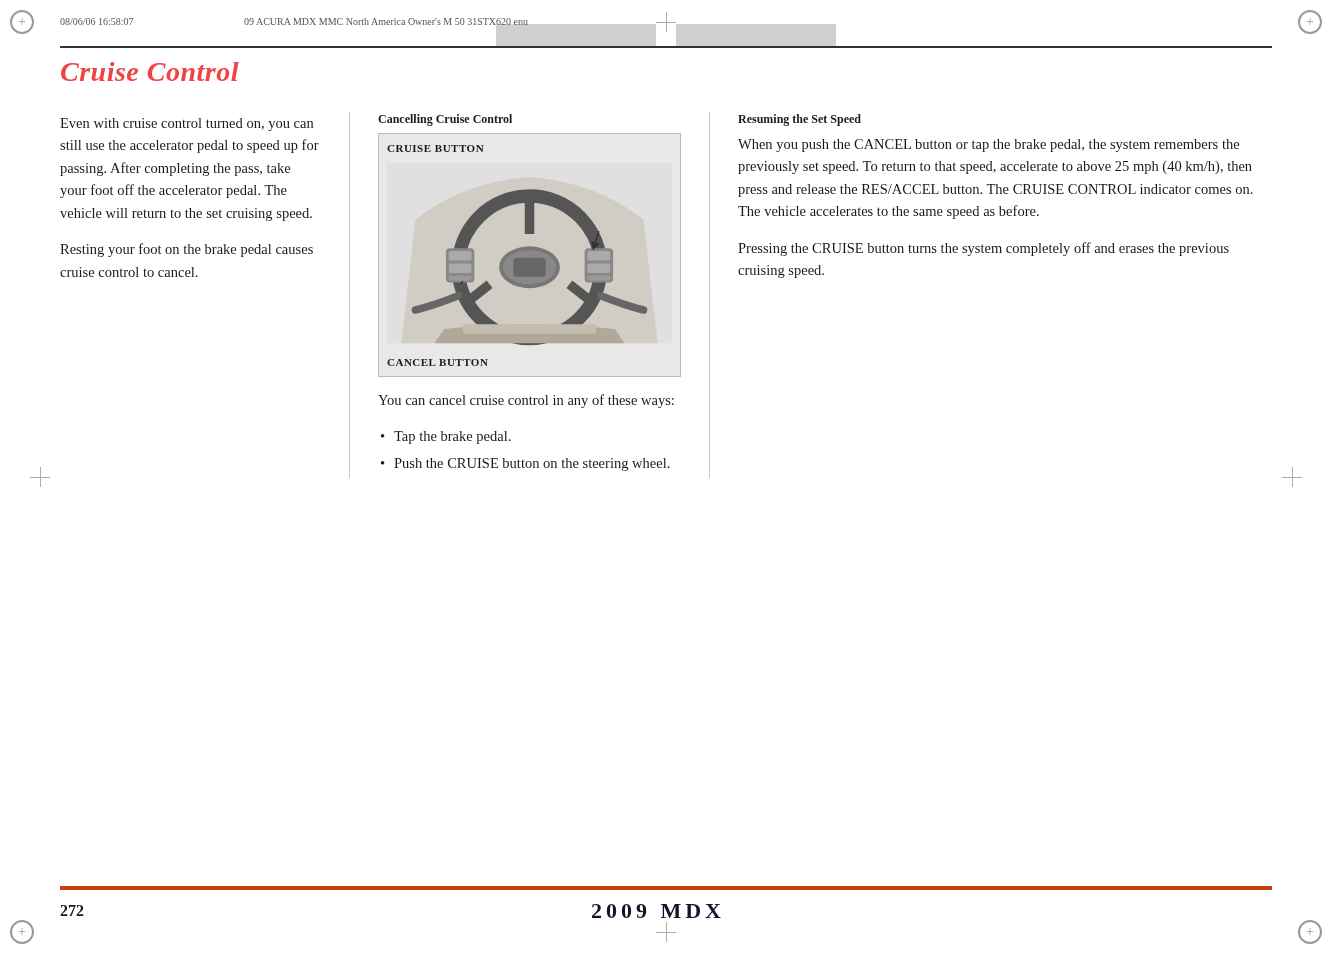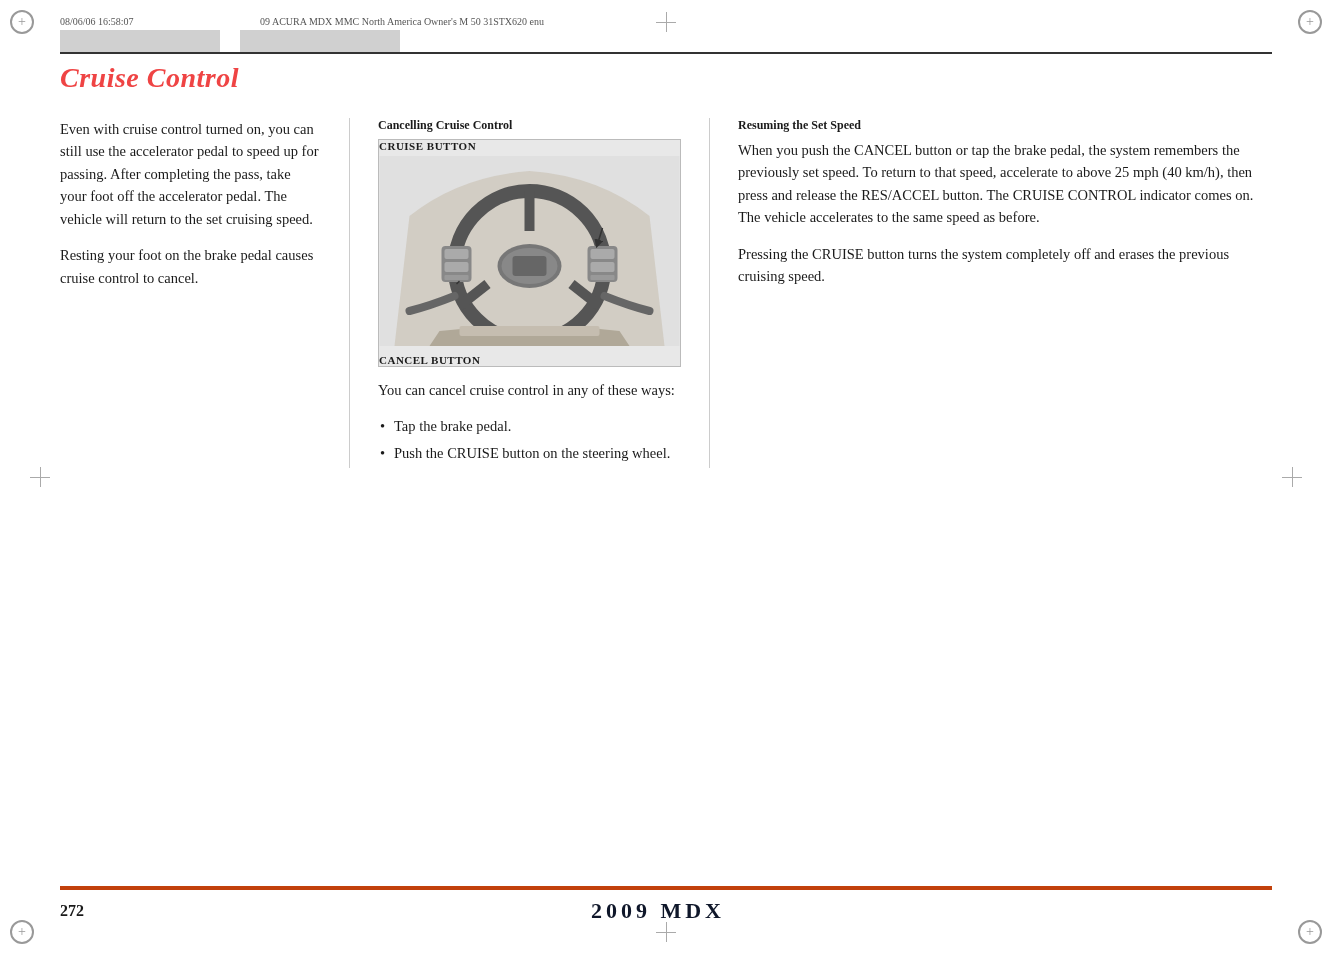--- a/index.html
+++ b/index.html
@@ -17,23 +17,24 @@
       width: 1332px;
       height: 954px;
       position: relative;
       padding: 0 60px;
     }
 
     
     .header-bar {
       display: flex;
       align-items: flex-start;
-      padding-top: 14px;
+      padding-top: 8px;
       padding-bottom: 0;
       position: relative;
+      justify-content: center;
     }
 
     .header-timestamp {
       font-size: 10px;
       color: #555;
       position: absolute;
       top: 16px;
       left: 0;
     }
 
@@ -160,20 +161,21 @@
       font-size: 12px;
       font-weight: bold;
       color: #1a1a1a;
       margin-bottom: 6px;
     }
 
     
     .diagram-box {
       background: #e8e8e8;
       border: 1px solid #bbb;
+      padding: 8px;
       margin-bottom: 12px;
       position: relative;
     }
 
     .diagram-label-top {
       font-size: 11px;
       font-weight: bold;
       color: #1a1a1a;
       letter-spacing: 0.5px;
       margin-bottom: 4px;
@@ -252,21 +254,21 @@
   <div class="cross-mark cross-bottom"></div>
   <div class="cross-mark cross-left"></div>
   <div class="cross-mark cross-right"></div>
 
   <div class="header-bar">
     <span class="header-timestamp">08/06/06  16:58:07</span>
     <div style="display:flex; gap:10px; margin-left: 0;">
       <div class="header-tab-left"></div>
       <div class="header-tab-right"></div>
     </div>
-    <span style="font-size:10px; color:#555; position:absolute; top:16px; left:200px;">09 ACURA MDX MMC North America Owner's M 50 31STX620 enu</span>
+    <span style="font-size:10px; color:#555; position:absolute; top:16px; left:184px;">09 ACURA MDX MMC North America Owner's M 50 31STX620 enu</span>
   </div>
 
   <div class="page-title-section">
     <h1 class="page-title">Cruise Control</h1>
   </div>
 
   <div class="main-content">
 
     <div class="left-column">
       <p class="body-text">Even with cruise control turned on, you can still use the accelerator pedal to speed up for passing. After completing the pass, take your foot off the accelerator pedal. The vehicle will return to the set cruising speed.</p>

